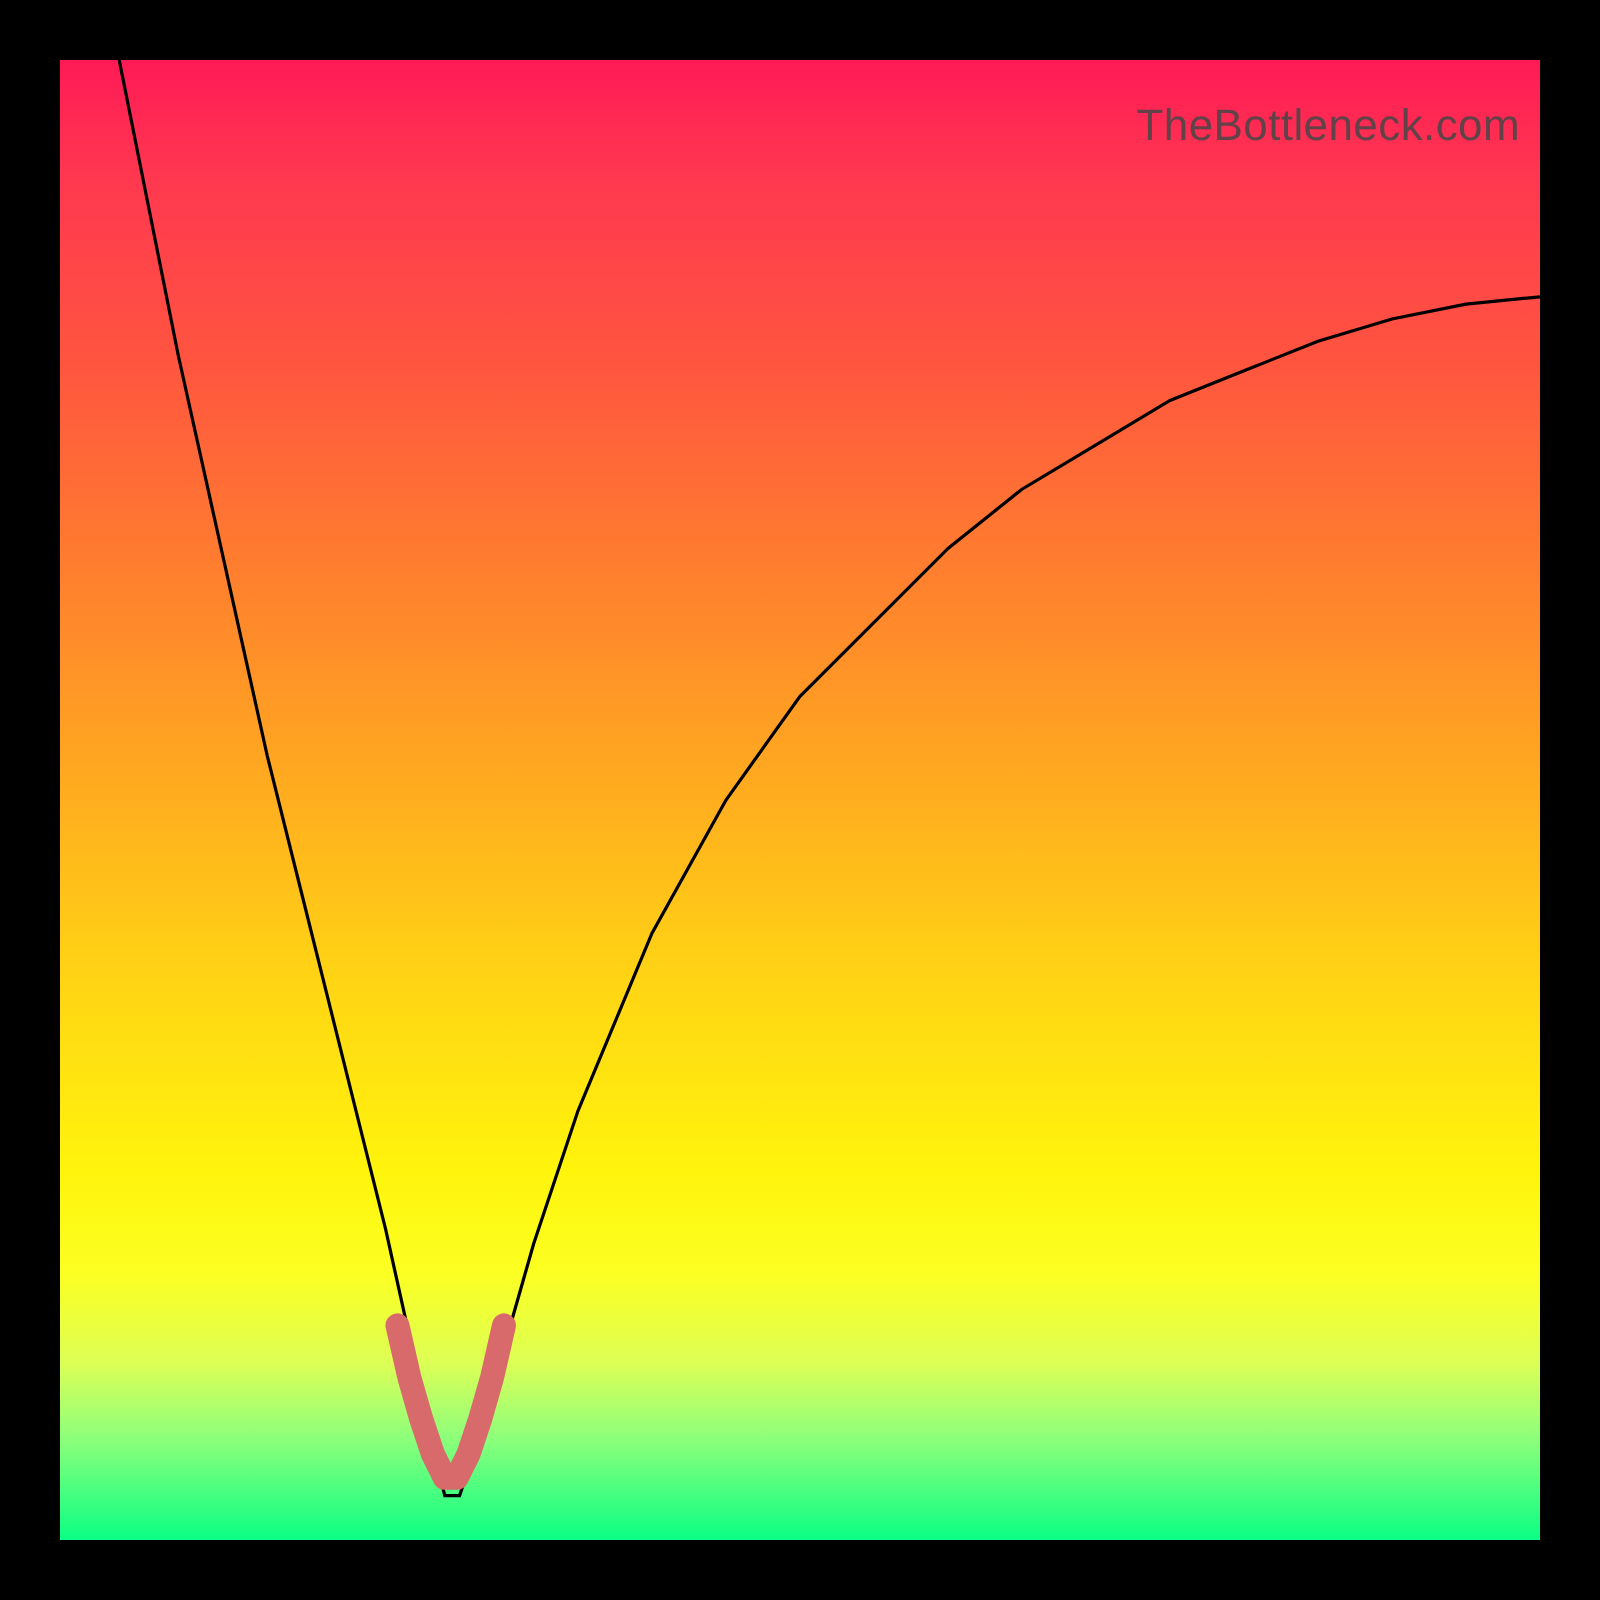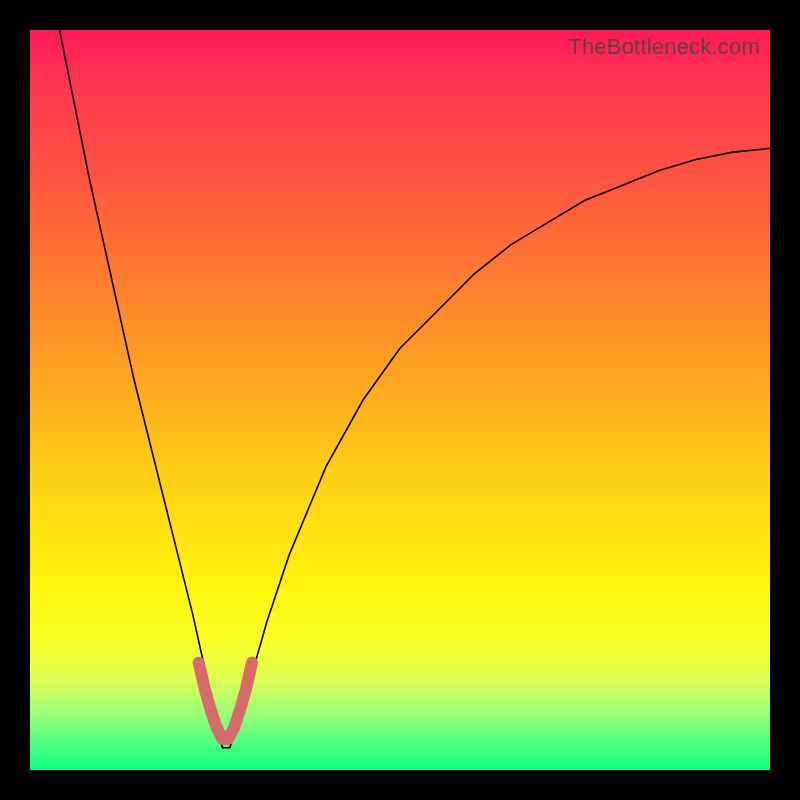--- a/index.html
+++ b/index.html
@@ -38,21 +38,21 @@
       #ffd414 62%,
       #fff40c 75%,
       #fbff22 82%,
       #ddff55 88%,
       #8fff7a 93%,
       #0bff85 100%
     );
   }
   .watermark {
     position: absolute;
-    top: 4px;
+    top: 20px;
     right: 10px;
     color: rgba(70,70,70,0.85);
     font-size: 22px;
     font-weight: 500;
     letter-spacing: 0.2px;
     user-select: none;
   }
   svg.curve {
     position: absolute;
     inset: 0;

